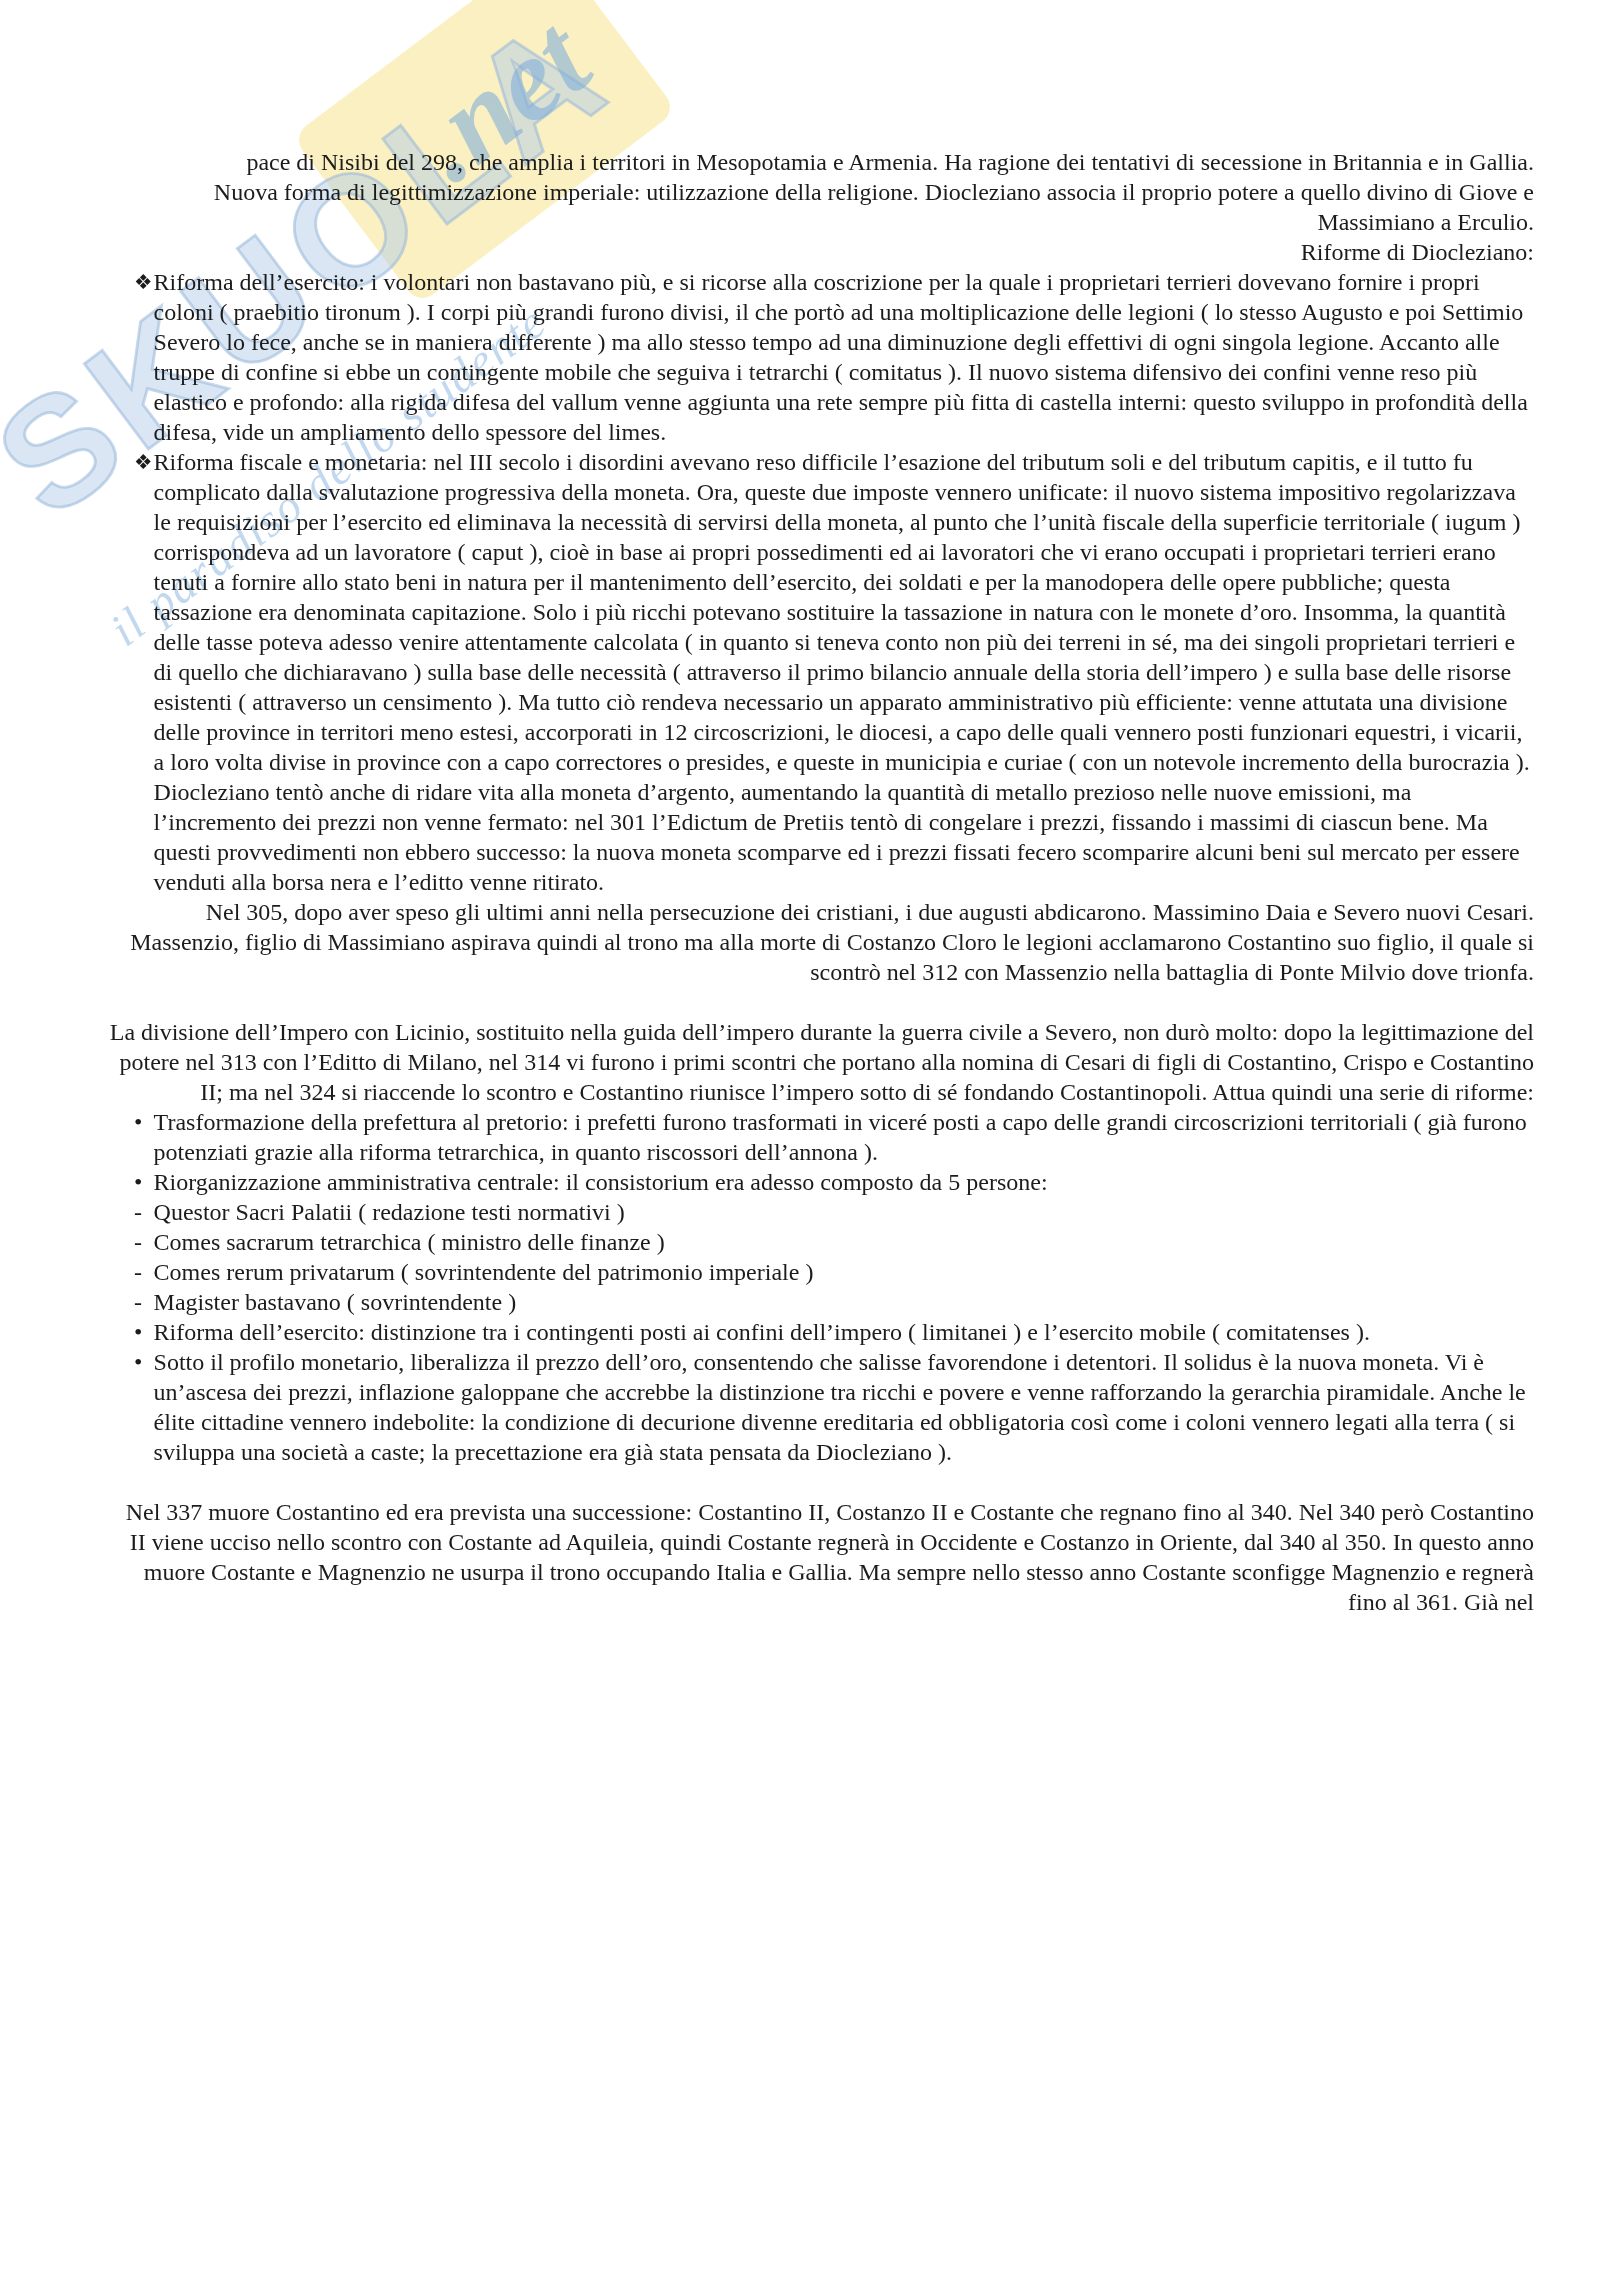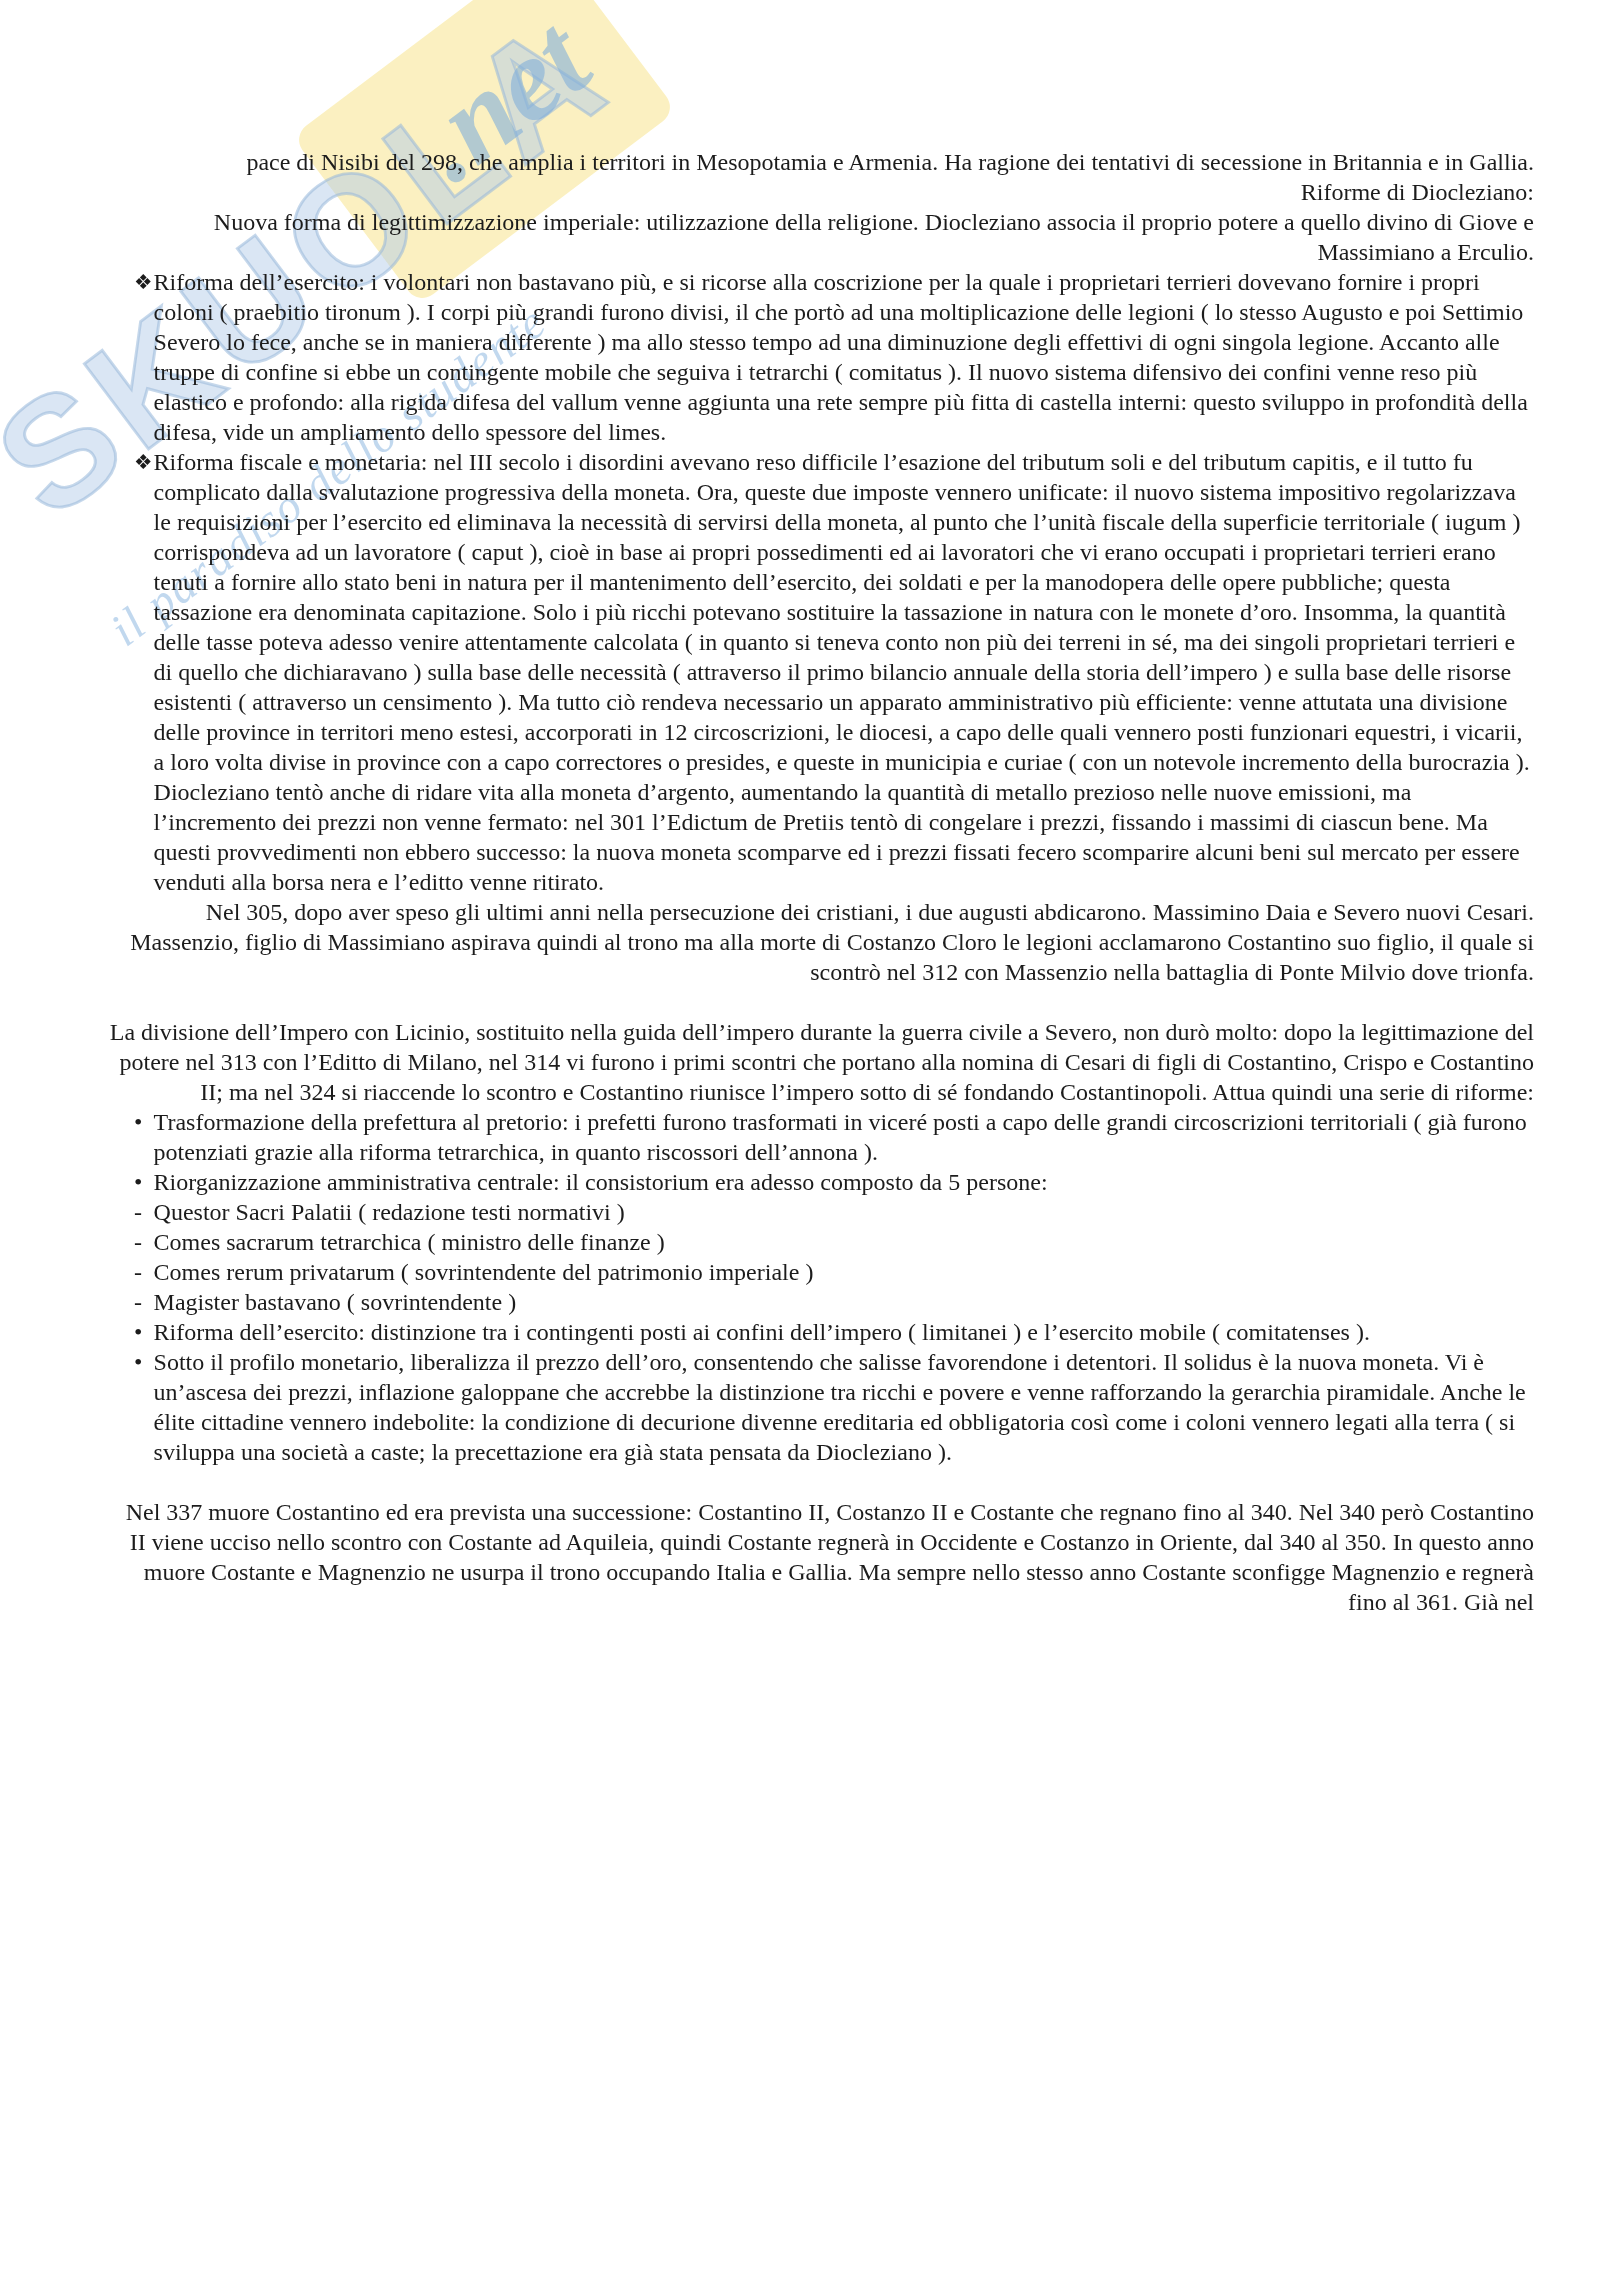--- a/index.html
+++ b/index.html
@@ -66,22 +66,22 @@
   <div class="watermark">
     <div class="wm-diamond"></div>
     <div class="wm-word">SKUOLA</div>
     <div class="wm-net">.net</div>
     <div class="wm-slogan">il paradiso dello studente</div>
   </div>
 
   <div class="content">
 
     <p class="para">pace di Nisibi del 298, che amplia i territori in Mesopotamia e Armenia. Ha ragione dei tentativi di secessione in Britannia e in Gallia.</p>
+    <p class="para">Nuova forma di legittimizzazione imperiale: utilizzazione della religione. Diocleziano associa il proprio potere a quello divino di Giove e Massimiano a Erculio.</p>
     <p class="para">Riforme di Diocleziano:</p>
-    <p class="para">Nuova forma di legittimizzazione imperiale: utilizzazione della religione. Diocleziano associa il proprio potere a quello divino di Giove e Massimiano a Erculio.</p>
 
     <div class="li">
       <span class="marker diamond">❖</span>
       <span class="li-text">Riforma dell’esercito: i volontari non bastavano più, e si ricorse alla coscrizione per la quale i proprietari terrieri dovevano fornire i propri coloni ( praebitio tironum ). I corpi più grandi furono divisi, il che portò ad una moltiplicazione delle legioni ( lo stesso Augusto e poi Settimio Severo lo fece, anche se in maniera differente ) ma allo stesso tempo ad una diminuzione degli effettivi di ogni singola legione. Accanto alle truppe di confine si ebbe un contingente mobile che seguiva i tetrarchi ( comitatus ). Il nuovo sistema difensivo dei confini venne reso più elastico e profondo: alla rigida difesa del vallum venne aggiunta una rete sempre più fitta di castella interni: questo sviluppo in profondità della difesa, vide un ampliamento dello spessore del limes.</span>
     </div>
 
     <div class="li">
       <span class="marker diamond">❖</span>
       <span class="li-text">Riforma fiscale e monetaria: nel III secolo i disordini avevano reso difficile l’esazione del tributum soli e del tributum capitis, e il tutto fu complicato dalla svalutazione progressiva della moneta. Ora, queste due imposte vennero unificate: il nuovo sistema impositivo regolarizzava le requisizioni per l’esercito ed eliminava la necessità di servirsi della moneta, al punto che l’unità fiscale della superficie territoriale ( iugum ) corrispondeva ad un lavoratore ( caput ), cioè in base ai propri possedimenti ed ai lavoratori che vi erano occupati i proprietari terrieri erano tenuti a fornire allo stato beni in natura per il mantenimento dell’esercito, dei soldati e per la manodopera delle opere pubbliche; questa tassazione era denominata capitazione. Solo i più ricchi potevano sostituire la tassazione in natura con le monete d’oro. Insomma, la quantità delle tasse poteva adesso venire attentamente calcolata ( in quanto si teneva conto non più dei terreni in sé, ma dei singoli proprietari terrieri e di quello che dichiaravano ) sulla base delle necessità ( attraverso il primo bilancio annuale della storia dell’impero ) e sulla base delle risorse esistenti ( attraverso un censimento ). Ma tutto ciò rendeva necessario un apparato amministrativo più efficiente: venne attutata una divisione delle province in territori meno estesi, accorporati in 12 circoscrizioni, le diocesi, a capo delle quali vennero posti funzionari equestri, i vicarii, a loro volta divise in province con a capo correctores o presides, e queste in municipia e curiae ( con un notevole incremento della burocrazia ). Diocleziano tentò anche di ridare vita alla moneta d’argento, aumentando la quantità di metallo prezioso nelle nuove emissioni, ma l’incremento dei prezzi non venne fermato: nel 301 l’Edictum de Pretiis tentò di congelare i prezzi, fissando i massimi di ciascun bene. Ma questi provvedimenti non ebbero successo: la nuova moneta scomparve ed i prezzi fissati fecero scomparire alcuni beni sul mercato per essere venduti alla borsa nera e l’editto venne ritirato.</span>
     </div>

